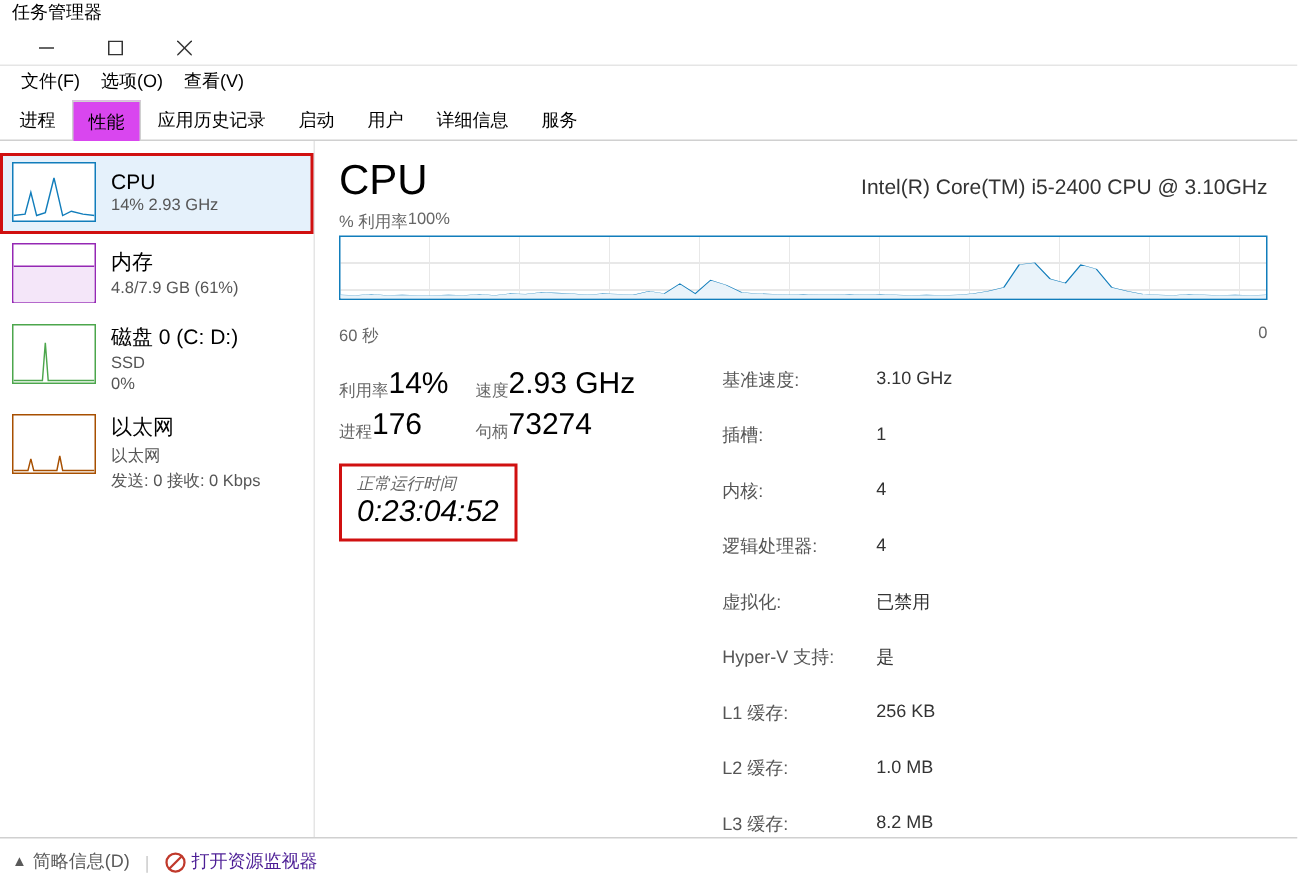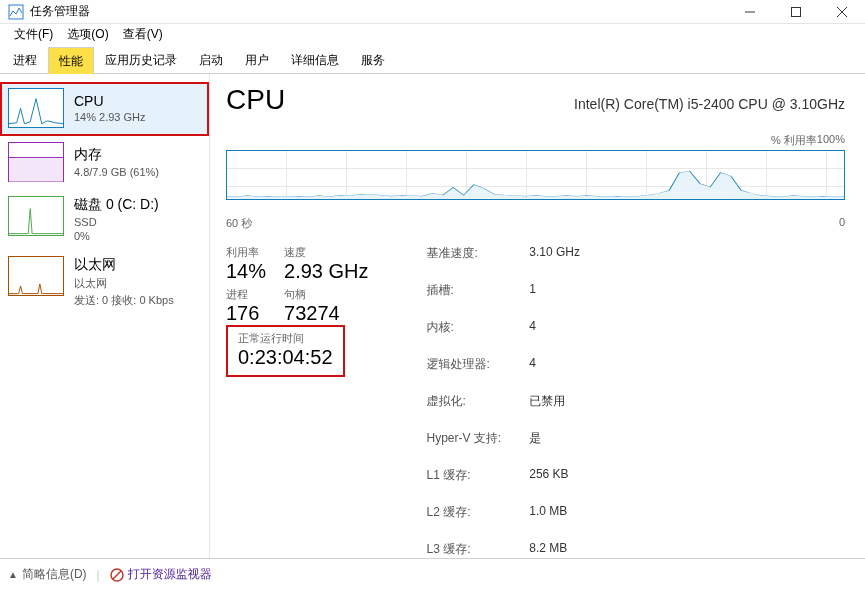--- a/index.html
+++ b/index.html
@@ -1,56 +1,56 @@
 <!DOCTYPE html>
 <html><head>
 <meta charset="utf-8">
 <style>
 * { box-sizing: border-box; margin: 0; padding: 0; }
 body { font-family: "Microsoft YaHei", "Segoe UI", sans-serif; font-size: 12px; background: #fff; color: #000; width: 865px; height: 590px; overflow: hidden; display: flex; flex-direction: column; }
 
-.titlebar { height: 24px; display: flex; align-items: center; padding-left: 8px; border-bottom: 1px solid #e5e5e5; }
+.titlebar { height: 44px; display: flex; align-items: flex-start; padding-left: 8px; border-bottom: 1px solid #e5e5e5; flex-direction: column; }
 .titlebar-icon { width: 16px; height: 16px; margin-right: 6px; }
 .titlebar-title { flex: 1; font-size: 12px; }
 .win-controls { display: flex; }
 .win-btn { width: 46px; height: 30px; display: flex; align-items: center; justify-content: center; color: #666; }
 .win-btn svg { width: 10px; height: 10px; }
 
 .menubar { height: 22px; display: flex; padding-left: 8px; gap: 2px; }
 .menu-item { padding: 2px 6px; font-size: 12px; }
 
 .tabbar { height: 28px; display: flex; align-items: flex-end; border-bottom: 1px solid #d0d0d0; padding-left: 2px; background: #fff; }
 .tab { padding: 5px 10px 4px; font-size: 12px; border: 1px solid transparent; border-bottom: none; cursor: default; }
-.tab.active { background: #fde047; border-color: #d0d0d0; position: relative; top: 1px; }
+.tab.active { background: #d946ef; border-color: #d0d0d0; position: relative; top: 1px; }
 
 .content { flex: 1; display: flex; overflow: hidden; }
 .sidebar { width: 210px; background: #fff; border-right: 1px solid #e5e5e5; padding-top: 8px; }
 .side-item { display: flex; padding: 6px 8px 8px; gap: 10px; }
 .side-item.active { background: #e5f1fb; }
 .side-item.highlighted { outline: 2px solid #d01010; outline-offset: -2px; }
 .side-thumb { width: 56px; height: 40px; border: 1px solid; background: #fff; position: relative; }
 .side-info { flex: 1; display: flex; flex-direction: column; justify-content: center; gap: 2px; }
 .side-title { font-size: 14px; }
 .side-sub { font-size: 11px; color: #555; }
 
 .main { flex: 1; padding: 10px 20px 0 16px; display: flex; flex-direction: column; overflow: hidden; }
 .main-head { display: flex; justify-content: space-between; align-items: baseline; }
 .cpu-title { font-size: 28px; font-weight: 300; }
 .cpu-model { font-size: 14px; color: #333; }
-.chart-labels { display: flex; justify-content: flex-end; font-size: 11px; color: #666; margin-top: 17px; }
+.chart-labels { display: flex; justify-content: flex-start; font-size: 11px; color: #666; margin-top: 4px; }
 .chart-box { height: 186px; border: 1px solid #117dbb; position: relative; margin-top: 2px; background: repeating-linear-gradient(to right, transparent 0, transparent 59px, #e8e8e8 59px, #e8e8e8 60px), repeating-linear-gradient(to bottom, transparent 0, transparent 17px, #e8e8e8 17px, #e8e8e8 18px); }
 .chart-svg { position: absolute; inset: 0; width: 100%; height: 100%; }
 .chart-bottom { display: flex; justify-content: space-between; font-size: 11px; color: #666; margin-top: 16px; }
 
 .stats { display: flex; gap: 40px; margin-top: 14px; }
 .stats-left { display: grid; grid-template-columns: auto auto auto; gap: 4px 18px; }
 .stat-label { font-size: 11px; color: #666; }
 .stat-val { font-size: 20px; }
-.stat-group { display: flex; flex-direction: column; }
-.uptime-box { border: 2px solid #d01010; padding: 4px 10px 6px; width: fit-content; }
+.stat-group { display: flex; flex-direction: row; align-items: flex-end; }
+.uptime-box { border: 2px solid #d01010; padding: 4px 10px 6px; margin-top: 14px; width: fit-content; font-style: italic; }
 .uptime-label { font-size: 11px; color: #666; }
 .uptime-val { font-size: 20px; }
 .stats-right { display: grid; grid-template-columns: auto auto; gap: 20px 28px; font-size: 12px; }
 .stats-right .lbl { color: #555; }
 .stats-right .val { color: #333; }
 
 .footer { height: 32px; border-top: 1px solid #d0d0d0; display: flex; align-items: center; padding: 0 8px; gap: 10px; }
 .footer-link { color: #5a5a5a; font-size: 12px; display: flex; align-items: center; gap: 4px; }
 .footer-link .chev { font-size: 10px; }
 .footer-sep { color: #ccc; }

